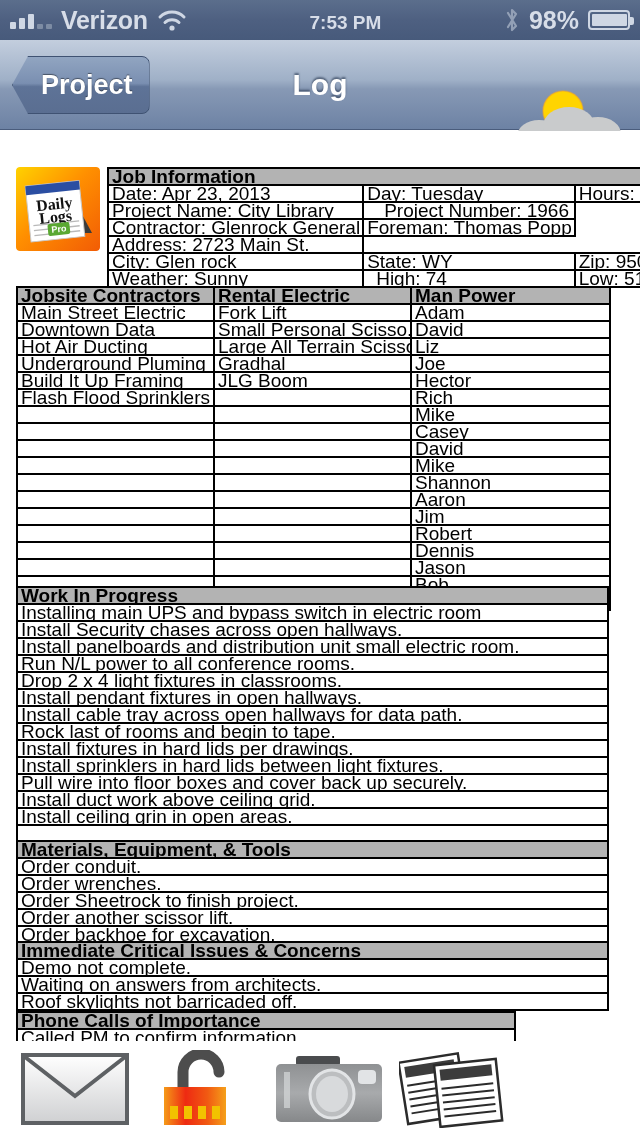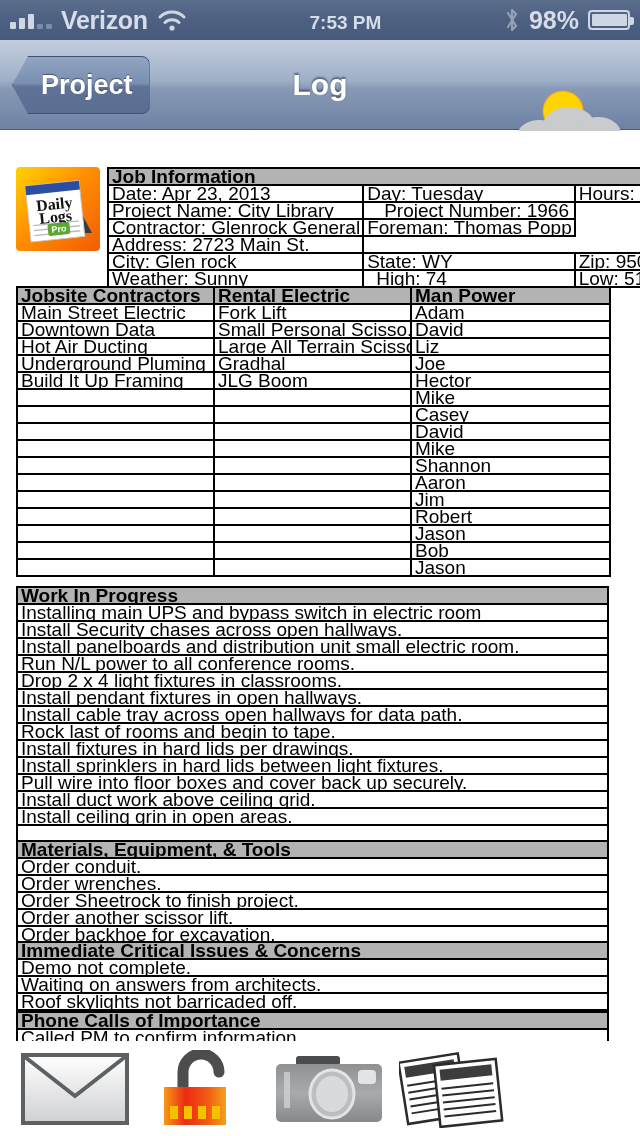--- a/index.html
+++ b/index.html
@@ -254,20 +254,25 @@
               <td>Underground Pluming</td>
               <td>Gradhal</td>
               <td>Joe</td>
             </tr>
             <tr>
               <td>Build It Up Framing</td>
               <td>JLG Boom</td>
               <td>Hector</td>
             </tr>
             <tr>
+              <td>Flash Flood Sprinklers</td>
+              <td>&nbsp;</td>
+              <td>Rich</td>
+            </tr>
+            <tr>
               <td>&nbsp;</td>
               <td>&nbsp;</td>
               <td>Mike</td>
             </tr>
             <tr>
               <td>&nbsp;</td>
               <td>&nbsp;</td>
               <td>Casey</td>
             </tr>
             <tr>
@@ -292,20 +297,25 @@
             </tr>
             <tr>
               <td>&nbsp;</td>
               <td>&nbsp;</td>
               <td>Jim</td>
             </tr>
             <tr>
               <td>&nbsp;</td>
               <td>&nbsp;</td>
               <td>Robert</td>
+            </tr>
+            <tr>
+              <td>&nbsp;</td>
+              <td>&nbsp;</td>
+              <td>Dennis</td>
             </tr>
             <tr>
               <td>&nbsp;</td>
               <td>&nbsp;</td>
               <td>Jason</td>
             </tr>
             <tr>
               <td>&nbsp;</td>
               <td>&nbsp;</td>
               <td>Bob</td>
@@ -408,21 +418,21 @@
             <tr>
               <td>Waiting on answers from architects.</td>
             </tr>
             <tr>
               <td>Roof skylights not barricaded off.</td>
             </tr>
           </tbody>
       </table>
     </div>
 
-    <div class="sec" style="top:880px; width:593px;">
+    <div class="sec" style="top:880px; width:500px;">
       <table class="grid">
         <tbody>
             <tr>
               <td class="hdr">Phone Calls of Importance</td>
             </tr>
             <tr>
               <td>Called PM to confirm information.</td>
             </tr>
           </tbody>
       </table>

